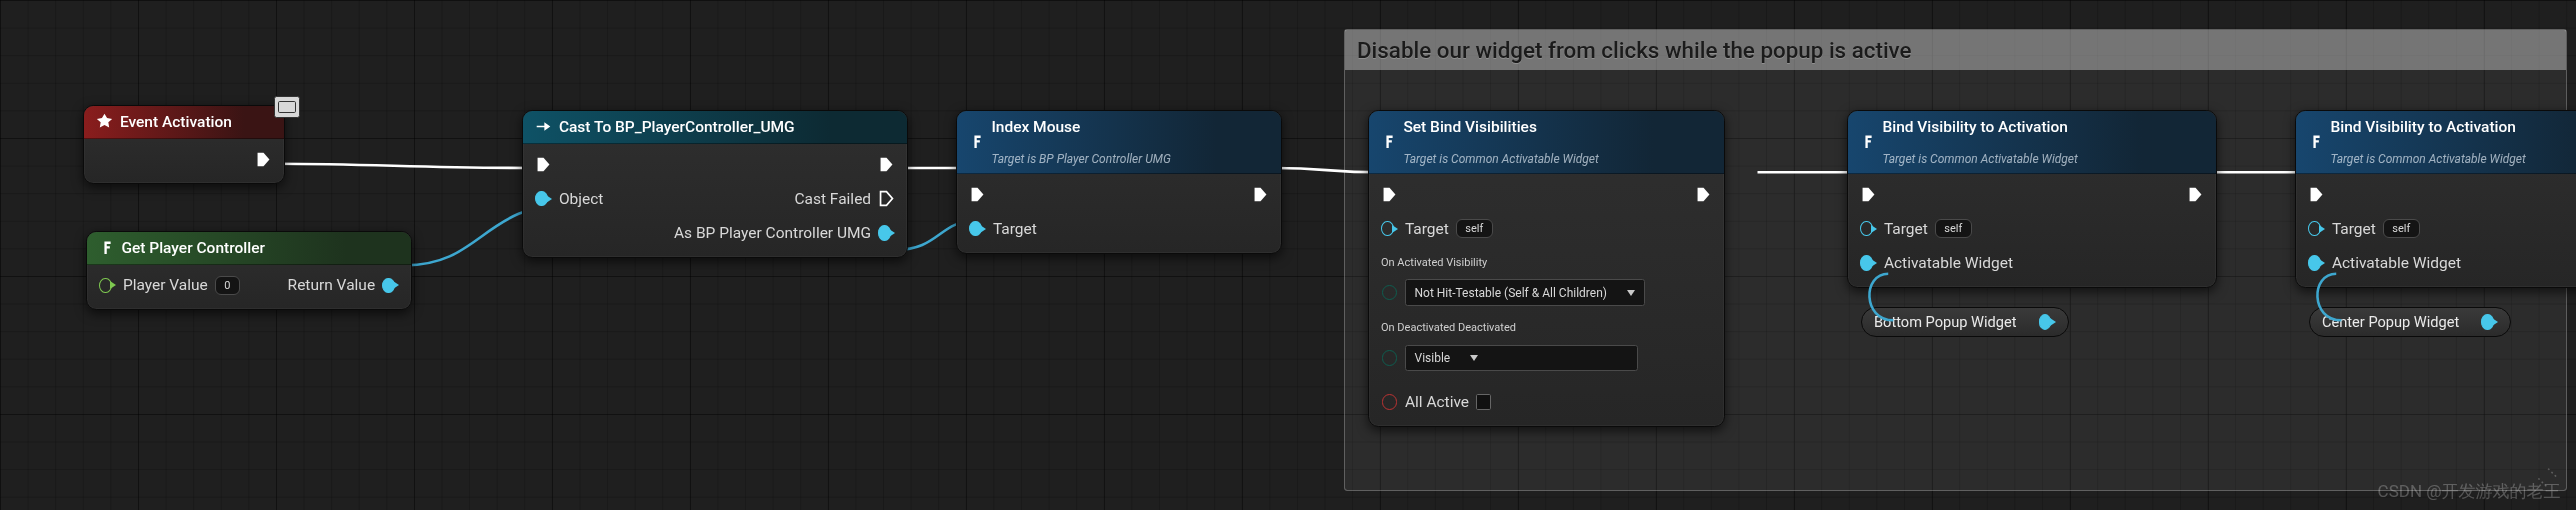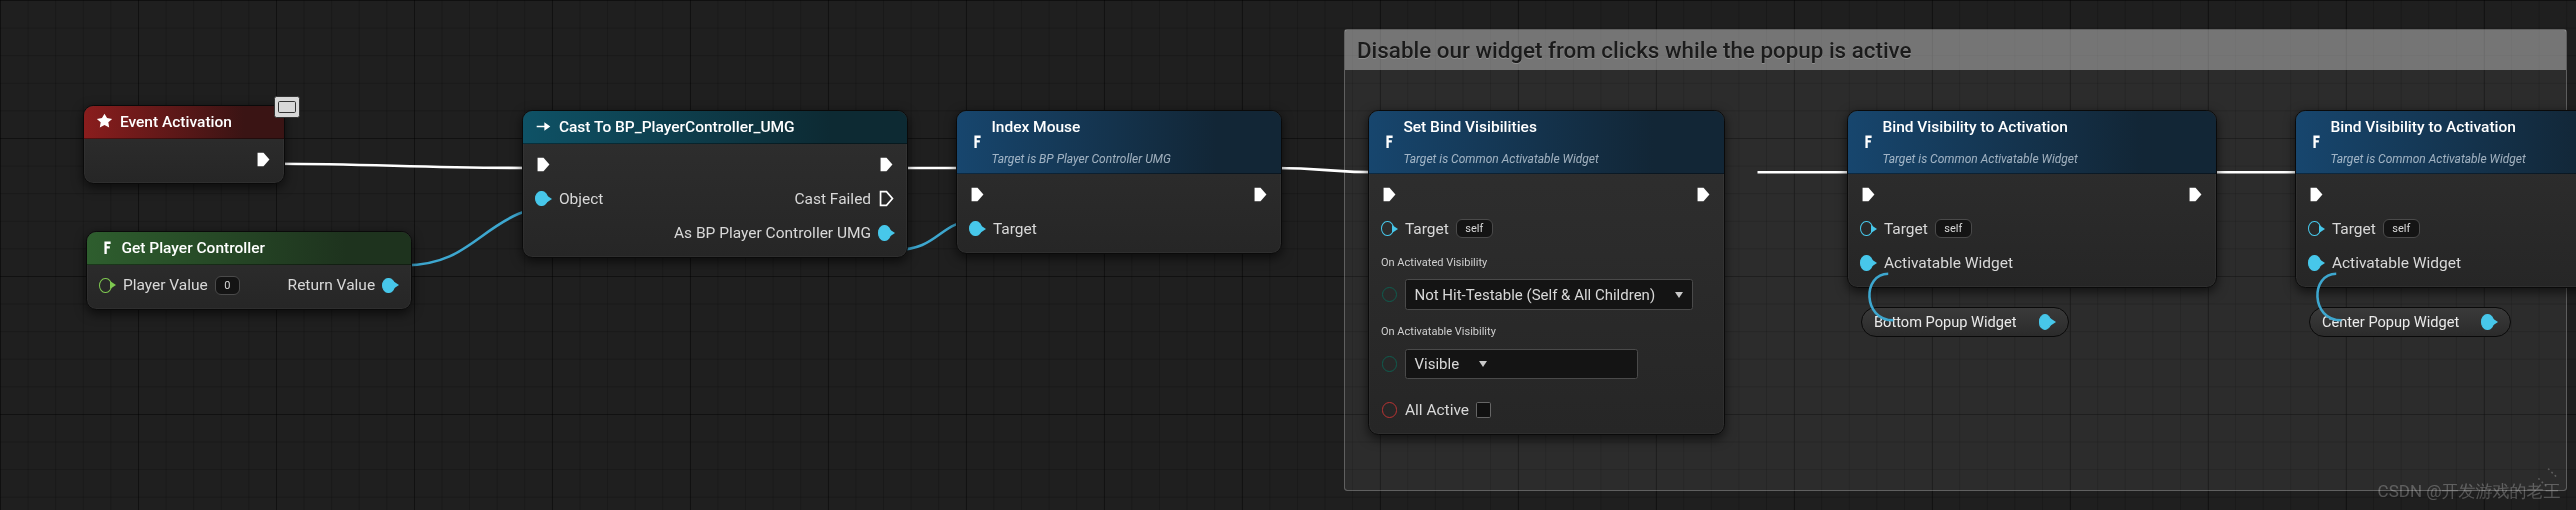--- a/index.html
+++ b/index.html
@@ -28,21 +28,21 @@
 .pin{width:17px;height:17px;display:inline-flex;align-items:center;justify-content:center}
 .exec svg{fill:#fff}
 .exec-h svg{fill:none;stroke:#fff;stroke-width:2}
 .data{width:15.5px;height:15.5px;border-radius:50%;border:1.7px solid #47c7ea;position:relative}
 .data.filled{background:#47c7ea}
 .data.green{border-color:#7ec850}
 .data.red{border-color:#b33}
 .arrowR{width:0;height:0;border-left:6px solid currentColor;border-top:4.3px solid transparent;border-bottom:4.3px solid transparent;margin-left:-1.7px}
 
 .valbox{background:#141414;border:0.9px solid #4a4a4a;border-radius:6px;padding:1.7px 8.6px;font-size:11px;color:#d8d8d8}
-.dropdown{background:#141414;border:0.9px solid #4a4a4a;border-radius:2.6px;padding:5.2px 8.6px;font-size:15px;color:#d8d8d8;display:flex;align-items:center;gap:20px;min-width:233px;}
+.dropdown{background:#141414;border:0.9px solid #4a4a4a;border-radius:2.6px;padding:5.2px 8.6px;font-size:12px;color:#d8d8d8;display:flex;align-items:center;gap:20px;min-width:233px;}
 .chev{width:0;height:0;border-top:6px solid #c9c9c9;border-left:4.3px solid transparent;border-right:4.3px solid transparent}
 .chk{width:15.5px;height:15.5px;border:0.9px solid #666;background:#111;border-radius:1.7px}
 .pill{background:linear-gradient(#3a3a3a,#2b2b2b);border:0.9px solid #0a0a0a;border-radius:15.5px;padding:5.2px 12px;display:flex;align-items:center;gap:22px;color:#eaeaea;font-size:14.6px}
 
 .wire{position:absolute;pointer-events:none}
 .wire path{fill:none;stroke-width:3}
 .wm{position:absolute;right:15.5px;bottom:6.9px;font-size:17px;color:rgba(255,255,255,.25)}
 .badge{position:absolute;width:26px;height:22.4px;background:#d8d8d8;border:0.9px solid #333;border-radius:2.6px;display:flex;align-items:center;justify-content:center}
 .badge::before{content:"";width:15.5px;height:10.3px;border:1.7px solid #333;border-radius:1.7px}
 .resize-grip{position:absolute;right:5.2px;bottom:5.2px;color:rgba(255,255,255,.25);font-size:13.8px;transform:rotate(-45deg)}
@@ -244,21 +244,21 @@
       <div class="sect">On Activated Visibility</div>
       <div class="row">
         <span class="pin">
               <span class="data green" style="border-color:#0e5d4f"></span>
             </span>
         <div class="dropdown">
           <span>Not Hit-Testable (Self &amp; All Children)</span>
           <span class="chev"></span>
         </div>
       </div>
-      <div class="sect">On Activatable Visibility</div>
+      <div class="sect">On Deactivated Deactivated</div>
       <div class="row">
         <span class="pin">
               <span class="data green" style="border-color:#0e5d4f"></span>
             </span>
         <div class="dropdown">
           <span>Visible</span>
           <span class="chev"></span>
         </div>
       </div>
       <div class="row" style="margin-top:8.6px">

